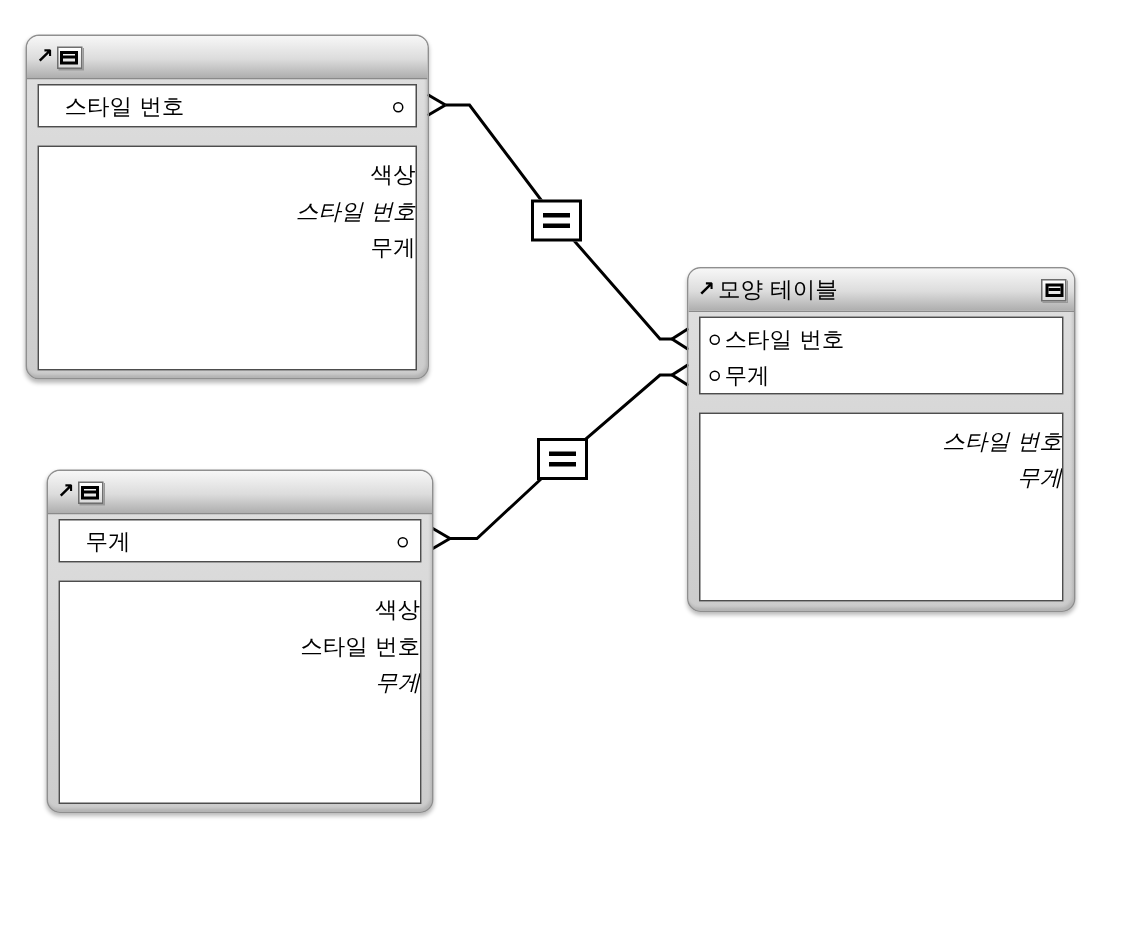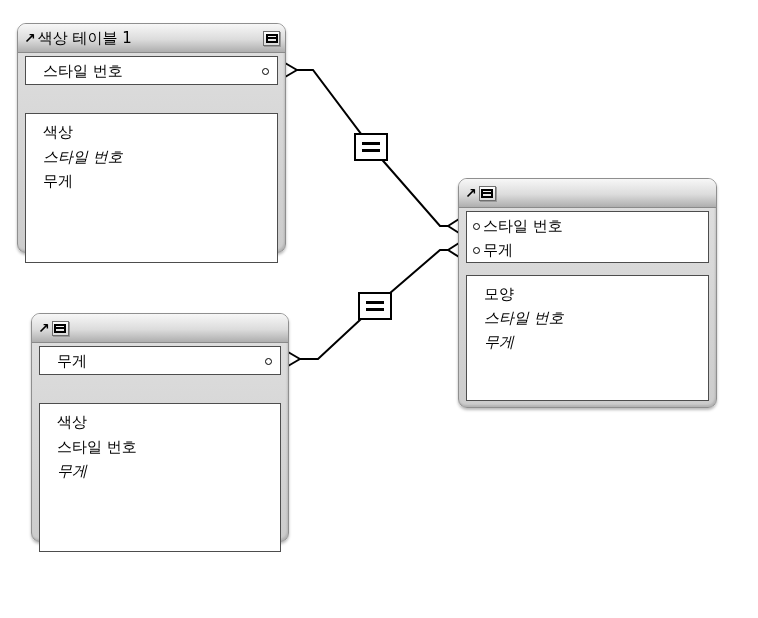--- a/index.html
+++ b/index.html
@@ -30,21 +30,21 @@
     border:1px solid #6e6e6e; box-shadow:1px 1px 0 #999;
     display:flex; align-items:center; justify-content:center; cursor:pointer;
   }
   .toggle-glyph { width:12px; height:9px; border:2px solid #000; position:relative; }
   .toggle-glyph::after { content:""; position:absolute; left:0; right:0; top:1.5px; height:2px; background:#000; }
 
   .fieldbox {
     background:#fff; border:1px solid #4d4d4d; margin:3px 7px 0 7px; overflow:hidden;
   }
   .bodybox {
-    background:#fff; border:1px solid #4d4d4d; margin:28px 7px 0 7px; overflow:hidden;
+    background:#fff; border:1px solid #4d4d4d; margin:12px 7px 0 7px; overflow:hidden;text-align:right;
   }
   .krow { display:flex; align-items:center; height:29px; padding:0 8px 0 17px; }
   .krow3 { display:flex; align-items:center; height:24px; padding:0 8px 0 6px; }
   .ftext { white-space:nowrap; }
   .dot {
     width:7px; height:7px; border:1.6px solid #000; border-radius:50%;
     background:#fff; flex:0 0 auto;
   }
   .dot.right { margin-left:auto; }
   .dot.left { margin-right:3px; }
@@ -89,21 +89,20 @@
       <g>
         <line x1="448" y1="250" x2="459" y2="243"></line>
         <line x1="448" y1="250" x2="459" y2="257"></line>
       </g>
     </g>
   </svg>
 
   <div class="tbl" style="left:17px; top:23px; width:269px; height:230px;">
     <div class="titlebar">
       <span class="arrow-icon">↗</span>
-      <span class="tbl-title">색상 테이블 1</span>
       <span class="toggle-btn" title="색상 테이블 1">
         <span class="toggle-glyph"></span>
       </span>
     </div>
     <div class="fieldbox" style="height:29px;">
       <div class="krow">
         <span class="ftext">스타일 번호</span>
         <span class="dot right"></span>
       </div>
     </div>
@@ -130,36 +129,36 @@
     <div class="bodybox pad-top" style="height:149px;">
       <div class="frow">색상</div>
       <div class="frow">스타일 번호</div>
       <div class="frow italic">무게</div>
     </div>
   </div>
 
   <div class="tbl" style="left:458px; top:178px; width:259px; height:230px;">
     <div class="titlebar">
       <span class="arrow-icon">↗</span>
+      <span class="tbl-title">모양 테이블</span>
       <span class="toggle-btn" title="모양 테이블">
         <span class="toggle-glyph"></span>
       </span>
     </div>
     <div class="fieldbox" style="height:52px; padding-top:2px;">
       <div class="krow3">
         <span class="dot left"></span>
         <span class="ftext">스타일 번호</span>
       </div>
       <div class="krow3">
         <span class="dot left"></span>
         <span class="ftext">무게</span>
       </div>
     </div>
     <div class="bodybox pad-top" style="height:126px; margin-top:12px;">
-      <div class="frow" style="height:24px;line-height:24px;">모양</div>
       <div class="frow italic" style="height:24px;line-height:24px;">스타일 번호</div>
       <div class="frow italic" style="height:24px;line-height:24px;">무게</div>
     </div>
   </div>
 
   <div class="opbox" style="left:354px; top:133px;" title="=">
     <span class="eqbar"></span>
     <span class="eqbar"></span>
   </div>
   <div class="opbox" style="left:358px; top:292px;" title="=">

